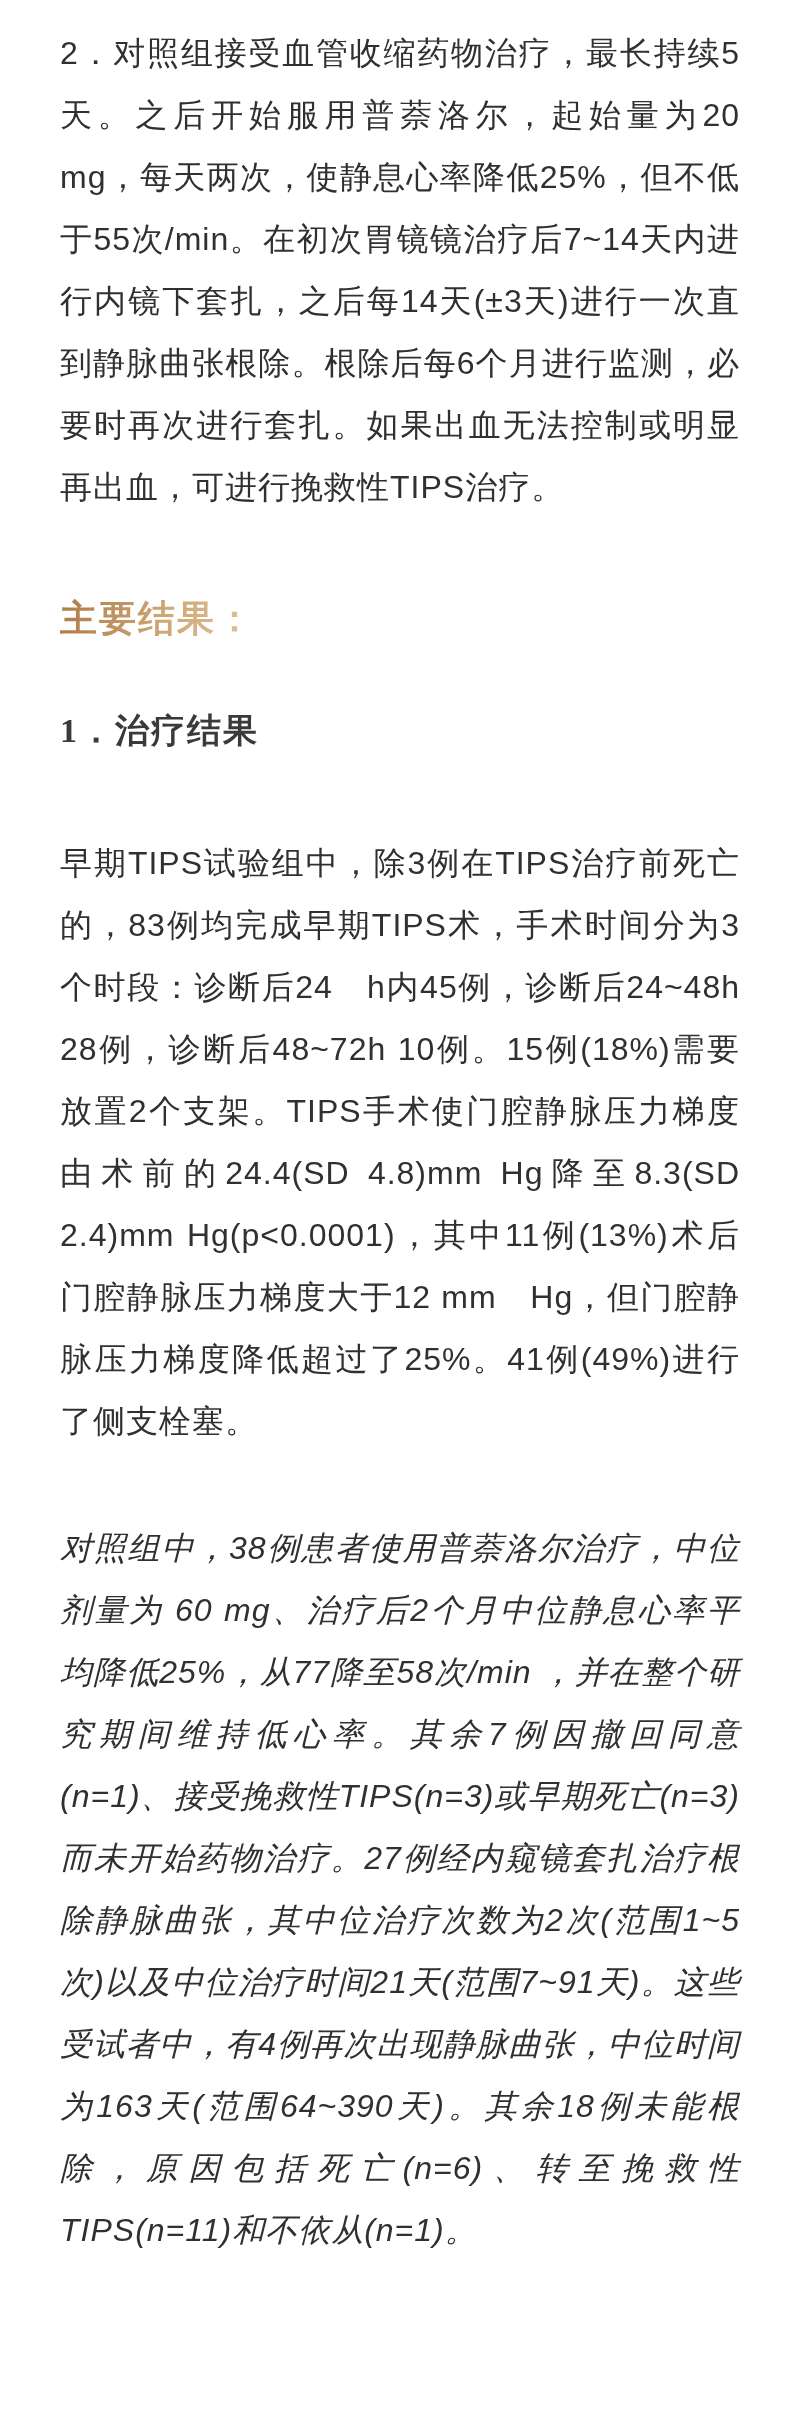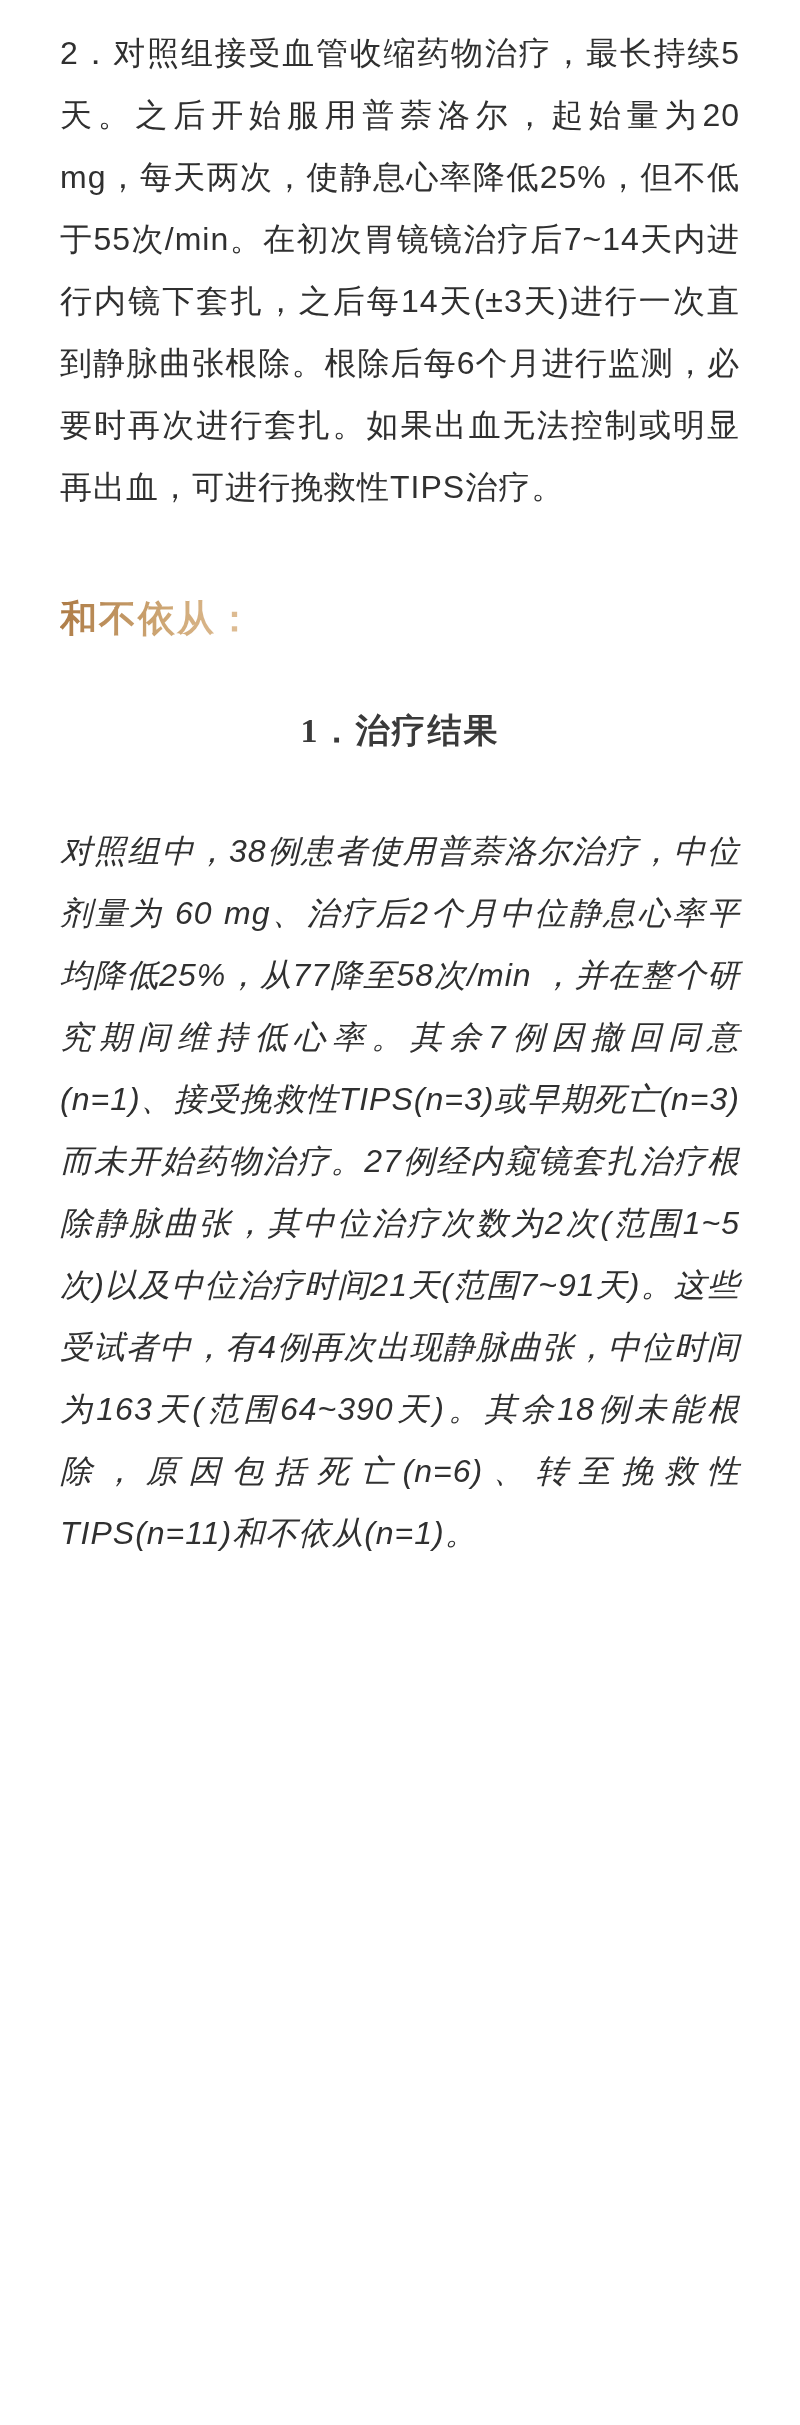--- a/index.html
+++ b/index.html
@@ -45,32 +45,32 @@
     }
   }
   .subsection-heading {
     margin: 62px 0 0 0;
     font-family: "Liberation Serif", serif;
     font-weight: 700;
     font-size: 34px;
     line-height: 48px;
     letter-spacing: 2px;
     color: var(--subheading, #3a3a3a);
-    text-align: center;
   }
   .para2 { margin-top: 77px; }
   .para3 { margin-top: 65px; font-style: italic; }
 </style>
 </head>
 <body>
 
 <div class="page">
 
   <p class="body-text">2．对照组接受血管收缩药物治疗，最长持续5天。之后开始服用普萘洛尔，起始量为20 mg，每天两次，使静息心率降低25%，但不低于55次/min。在初次胃镜镜治疗后7~14天内进行内镜下套扎，之后每14天(±3天)进行一次直到静脉曲张根除。根除后每6个月进行监测，必要时再次进行套扎。如果出血无法控制或明显再出血，可进行挽救性TIPS治疗。</p>
 
-  <h2 class="section-heading">和不依从：</h2>
+  <h2 class="section-heading">主要结果：</h2>
 
   <h3 class="subsection-heading">1．治疗结果</h3>
 
+  <p class="body-text para2">早期TIPS试验组中，除3例在TIPS治疗前死亡的，83例均完成早期TIPS术，手术时间分为3个时段：诊断后24　h内45例，诊断后24~48h 28例，诊断后48~72h 10例。15例(18%)需要放置2个支架。TIPS手术使门腔静脉压力梯度由术前的24.4(SD 4.8)mm Hg降至8.3(SD 2.4)mm Hg(p&lt;0.0001)，其中11例(13%)术后门腔静脉压力梯度大于12 mm　Hg，但门腔静脉压力梯度降低超过了25%。41例(49%)进行了侧支栓塞。</p>
 
   <p class="body-text para3">对照组中，38例患者使用普萘洛尔治疗，中位剂量为 60 mg、治疗后2个月中位静息心率平均降低25%，从77降至58次/min ，并在整个研究期间维持低心率。其余7例因撤回同意(n=1)、接受挽救性TIPS(n=3)或早期死亡(n=3)而未开始药物治疗。27例经内窥镜套扎治疗根除静脉曲张，其中位治疗次数为2次(范围1~5次)以及中位治疗时间21天(范围7~91天)。这些受试者中，有4例再次出现静脉曲张，中位时间为163天(范围64~390天)。其余18例未能根除，原因包括死亡(n=6)、转至挽救性TIPS(n=11)和不依从(n=1)。</p>
 
 </div>
 
 </body></html>

